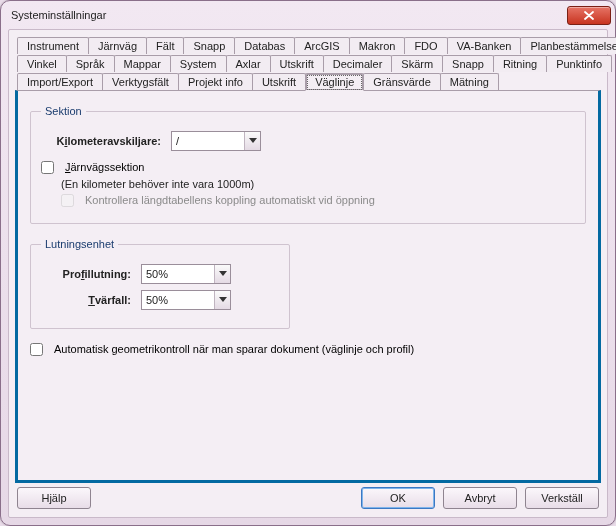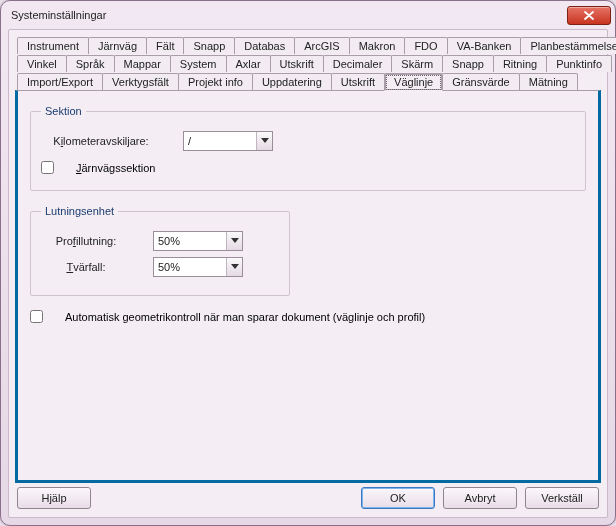--- a/index.html
+++ b/index.html
@@ -105,42 +105,42 @@
     border-radius: 2px;
     margin: 4px 0 14px 0;
     padding: 8px 10px 12px 10px;
   }
   fieldset.group > legend {
     padding: 0 4px;
     color: #1a3c6e;
   }
 
   .row { display:flex; align-items:center; margin: 6px 0; }
-  .row label.lbl { width: 120px; text-align: center; margin-right: 22px; color:#222; }
+  .row label.lbl { width: 120px; text-align: right; margin-right: 10px; color:#222;font-weight:bold; }
   .row label.lbl .ul { text-decoration: underline; }
 
   .combo {
     position: relative;
     width: 90px; height: 20px;
     border: 1px solid #9a8e9a;
     background: #fff;
     display: flex;
     align-items: center;
     padding-left: 4px;
   }
   .combo.wide { width: 90px; }
   .combo .val { flex:1; color:#222; }
   .combo .arrow {
     width: 16px; height: 100%;
     border-left: 1px solid #c0b4c0;
     display:flex; align-items:center; justify-content:center;
     background: linear-gradient(#fafafa,#e4dae4);
   }
 
-  .cb { display:flex; align-items:center; gap:22px; margin: 4px 0; }
+  .cb { display:flex; gap:11px; margin: 4px 0; }
   .cb input { width:13px; height:13px; margin:0; }
   .cb.disabled { color:#8a8a8a; }
   .cb.disabled input { opacity:0.6; }
 
   .sub { margin-left: 20px; color:#222; }
   .sub .hint { color:#222; margin: 2px 0 4px 0; }
 
   .footer {
     display: flex;
     align-items: center;
@@ -201,21 +201,20 @@
           <div class="tab">Decimaler</div>
           <div class="tab">Skärm</div>
           <div class="tab">Snapp</div>
           <div class="tab">Ritning</div>
           <div class="tab">Punktinfo</div>
         </div>
       <div class="tabrow" id="tabrow3">
           <div class="tab">Import/Export</div>
           <div class="tab">Verktygsfält</div>
           <div class="tab">Projekt info</div>
-          <div class="tab">Uppdatering</div>
           <div class="tab">Utskrift</div>
           <div class="tab active">Väglinje</div>
           <div class="tab">Gränsvärde</div>
           <div class="tab">Mätning</div>
         </div>
     </div>
 
     <div class="panel">
 
       <fieldset class="group">
@@ -234,20 +233,27 @@
             </span>
           </div>
         </div>
 
         <div class="cb" style="margin-top:10px;">
           <input type="checkbox" style="">
           <span>
             <span class="ul" style="text-decoration:underline;">J</span><span>ärnvägssektion</span>
           </span>
         </div>
+        <div class="sub">
+          <div class="hint">(En kilometer behöver inte vara 1000m)</div>
+          <div class="cb disabled">
+            <input type="checkbox" disabled="" style="">
+            <span>Kontrollera längdtabellens koppling automatiskt vid öppning</span>
+          </div>
+        </div>
       </fieldset>
 
       <fieldset class="group" style="width:260px;">
         <legend>Lutningsenhet</legend>
 
         <div class="row">
           <label class="lbl" style="width:90px;">
             <span>Pro</span><span class="ul">f</span><span>illutning:</span>
           </label>
           <div class="combo">

